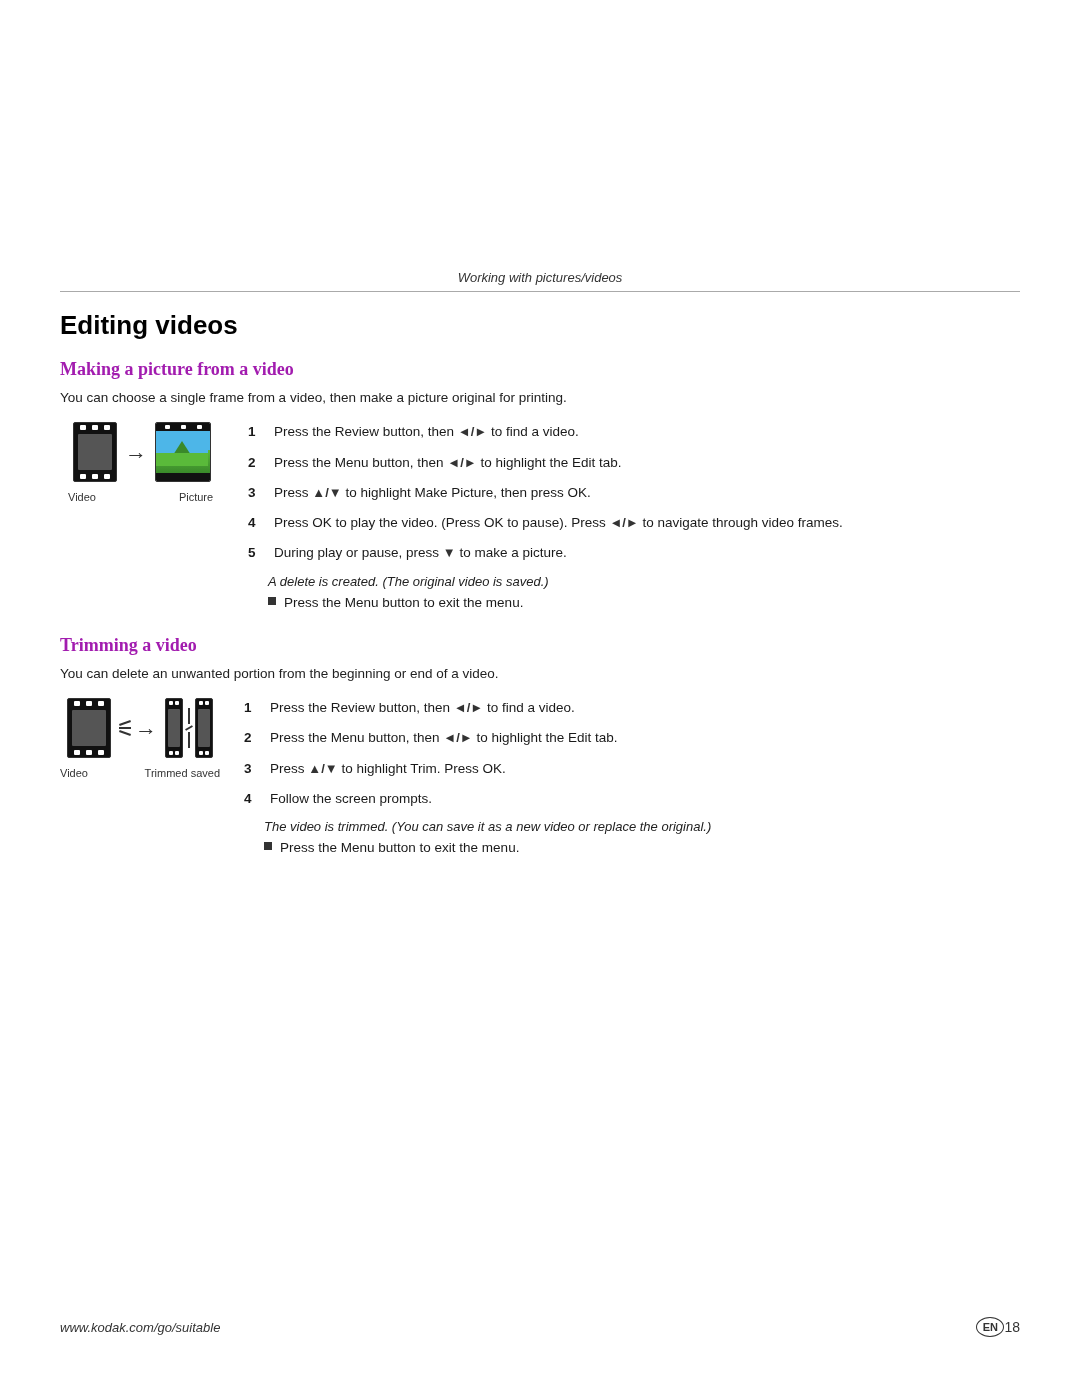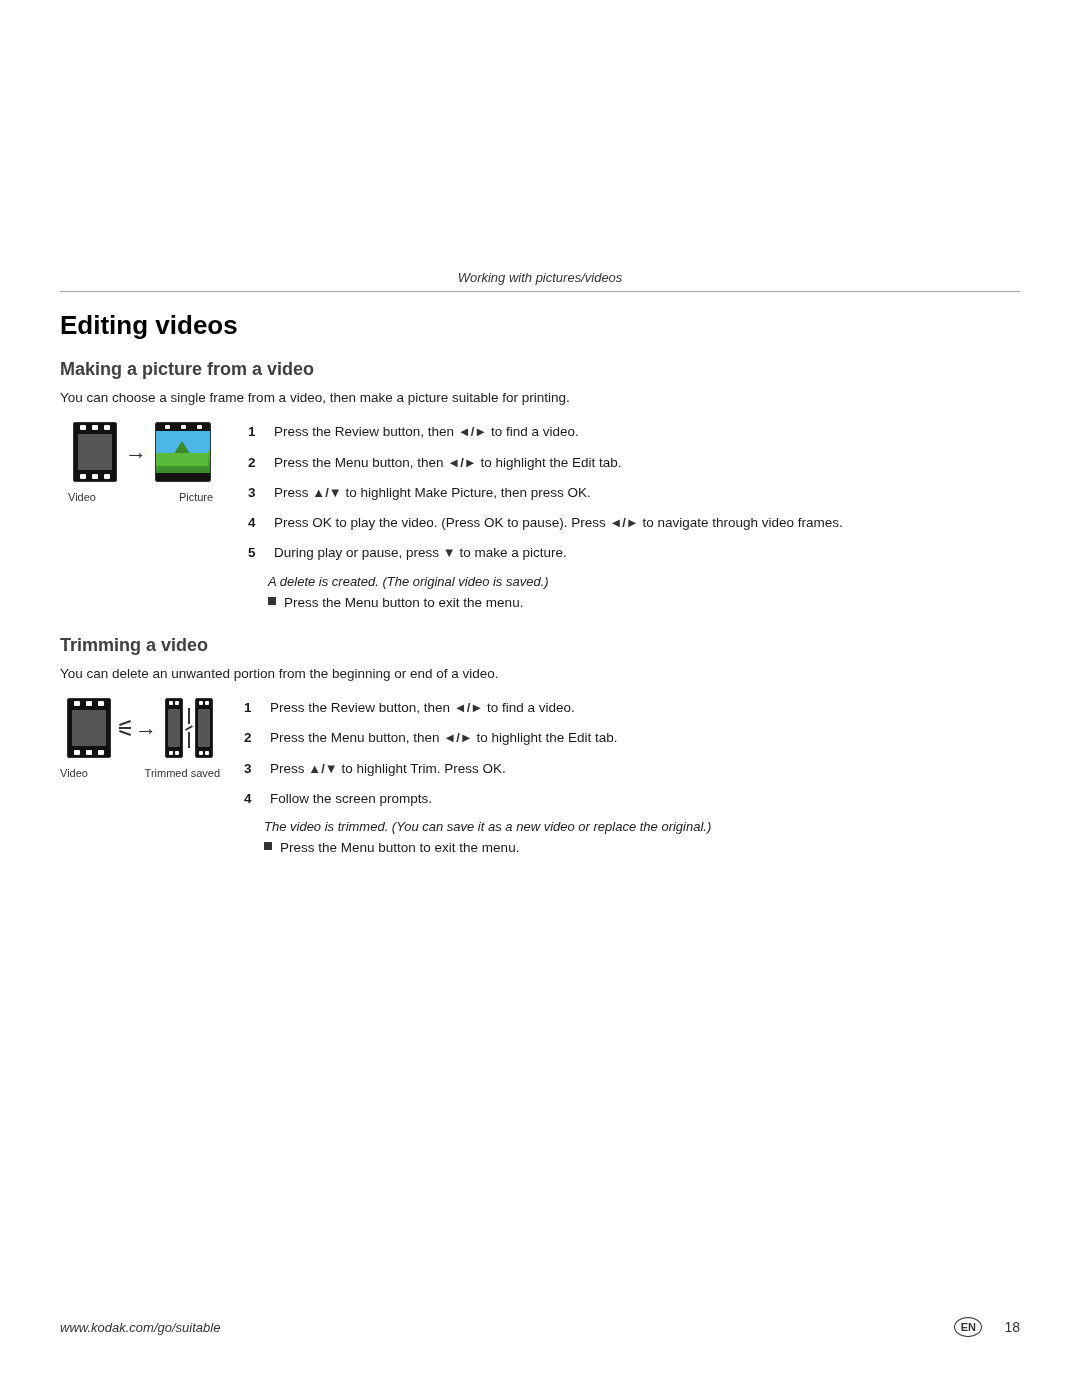--- a/index.html
+++ b/index.html
@@ -54,22 +54,23 @@
     .section-title {
       font-size: 26px;
       font-weight: bold;
       color: #000;
       margin-bottom: 18px;
     }
 
     .subsection-title {
       font-size: 18px;
       font-weight: bold;
-      color: #404040;
+      color: #a21caf;
       margin-bottom: 8px;
+      font-family: Liberation Serif, serif;
     }
 
     .intro-text {
       font-size: 13.5px;
       color: #222;
       margin-bottom: 14px;
       line-height: 1.5;
     }
 
     
@@ -294,21 +295,21 @@
       color: #333;
     }
 
     .footer-url {
       font-style: italic;
     }
 
     .page-num-badge {
       display: flex;
       align-items: center;
-      gap: 22px;
+      gap: 0;
     }
 
     .en-badge {
       display: inline-flex;
       align-items: center;
       justify-content: center;
       border: 1.5px solid #333;
       border-radius: 50%;
       width: 28px;
       height: 20px;
@@ -330,21 +331,21 @@
   <div class="header-rule-area">
     <div class="header-italic">Working with pictures/videos</div>
     <hr class="header-rule">
   </div>
 
   <div class="content">
 
     <h1 class="section-title">Editing videos</h1>
 
     <h2 class="subsection-title">Making a picture from a video</h2>
-    <p class="intro-text">You can choose a single frame from a video, then make a picture suitable for printing.</p>
+    <p class="intro-text">You can choose a single frame from a video, then make a picture original for printing.</p>
 
     <div class="two-col">
 
       <div class="image-col">
         <div class="film-strip-row">
 
           <div class="film-strip">
             <div class="sprockets-top" style="display:flex;justify-content:space-around;padding:2px 3px;">
               <div class="sprocket" style="width:6px;height:5px;background:#fff;border-radius:1px;"></div>
               <div class="sprocket" style="width:6px;height:5px;background:#fff;border-radius:1px;"></div>

